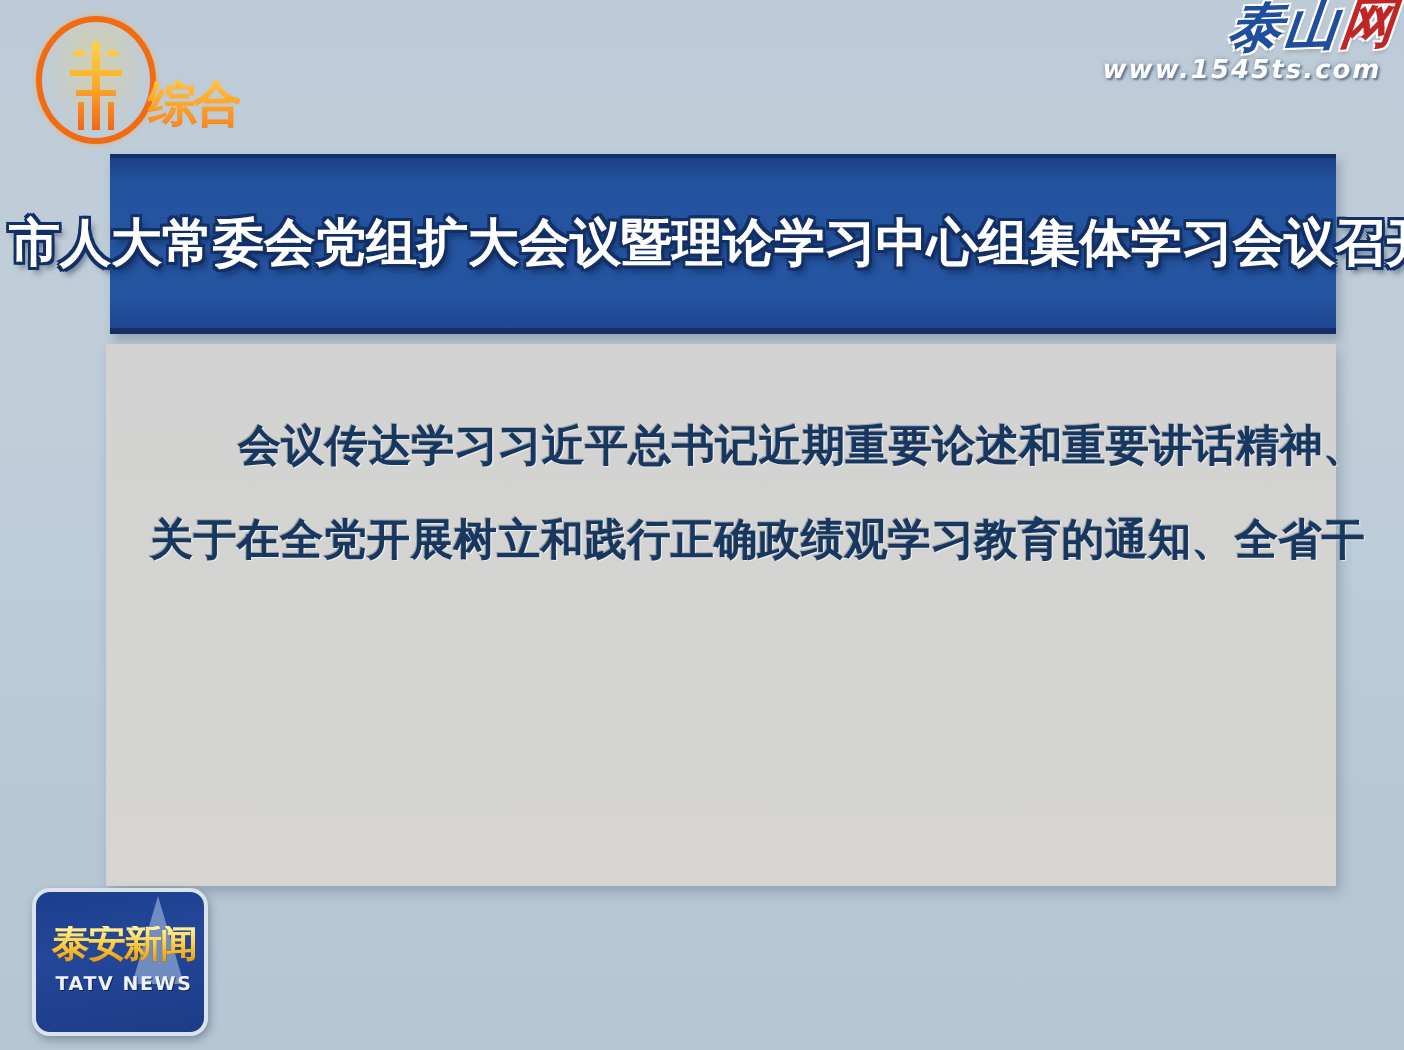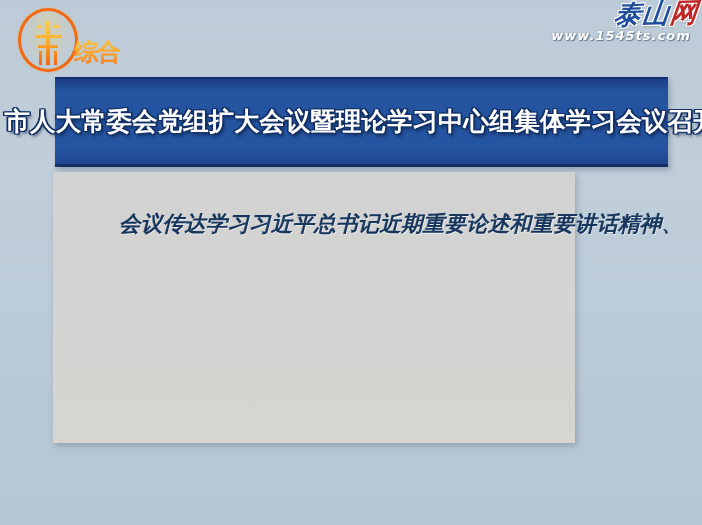--- a/index.html
+++ b/index.html
@@ -165,27 +165,26 @@
       -1.4px 0 0 #123066, 1.4px 0 0 #123066,
       0 -1.4px 0 #123066, 0 1.4px 0 #123066,
       2px 3px 3px rgba(8,24,56,0.55);
   }
 
   
   #content-panel {
     position: absolute;
     left: 53px;
     top: 172px;
-    width: 522px;
+    width: 615px;
     height: 271px;
     background: linear-gradient(180deg, #d2d2d2 0%, #d4d4d2 50%, #d6d5d1 100%);
     box-shadow: 2px 3px 6px rgba(60,80,100,0.3);
     padding: 28px 22px 0 22px;
     box-sizing: border-box;
-    font-style: italic;
   }
   .body-line {
     font-size: 21.5px;
     font-weight: bold;
     color: #18375f;
     line-height: 47px;
     white-space: nowrap;
     letter-spacing: 0.2px;
     text-shadow:
       0.6px 0.6px 0 rgba(255,255,255,0.55),
@@ -265,16 +264,22 @@
     <div id="watermark-cal"><span>泰山</span><span class="red">网</span></div>
     <div id="watermark-url">www.1545ts.com</div>
   </div>
 
   <div id="headline-banner">
     <div id="headline-text">市人大常委会党组扩大会议暨理论学习中心组集体学习会议召开</div>
   </div>
 
   <div id="content-panel">
     <div class="body-line indent">会议传达学习习近平总书记近期重要论述和重要讲话精神、</div>
-  </div>
-
+    <div class="body-line">关于在全党开展树立和践行正确政绩观学习教育的通知、全省干</div>
+  </div>
+
+  <div id="news-bug">
+    <div id="news-bug-mountain"></div>
+    <div id="news-bug-title">泰安新闻</div>
+    <div id="news-bug-sub">TATV NEWS</div>
+  </div>
 
 </div>
 
 </body></html>

